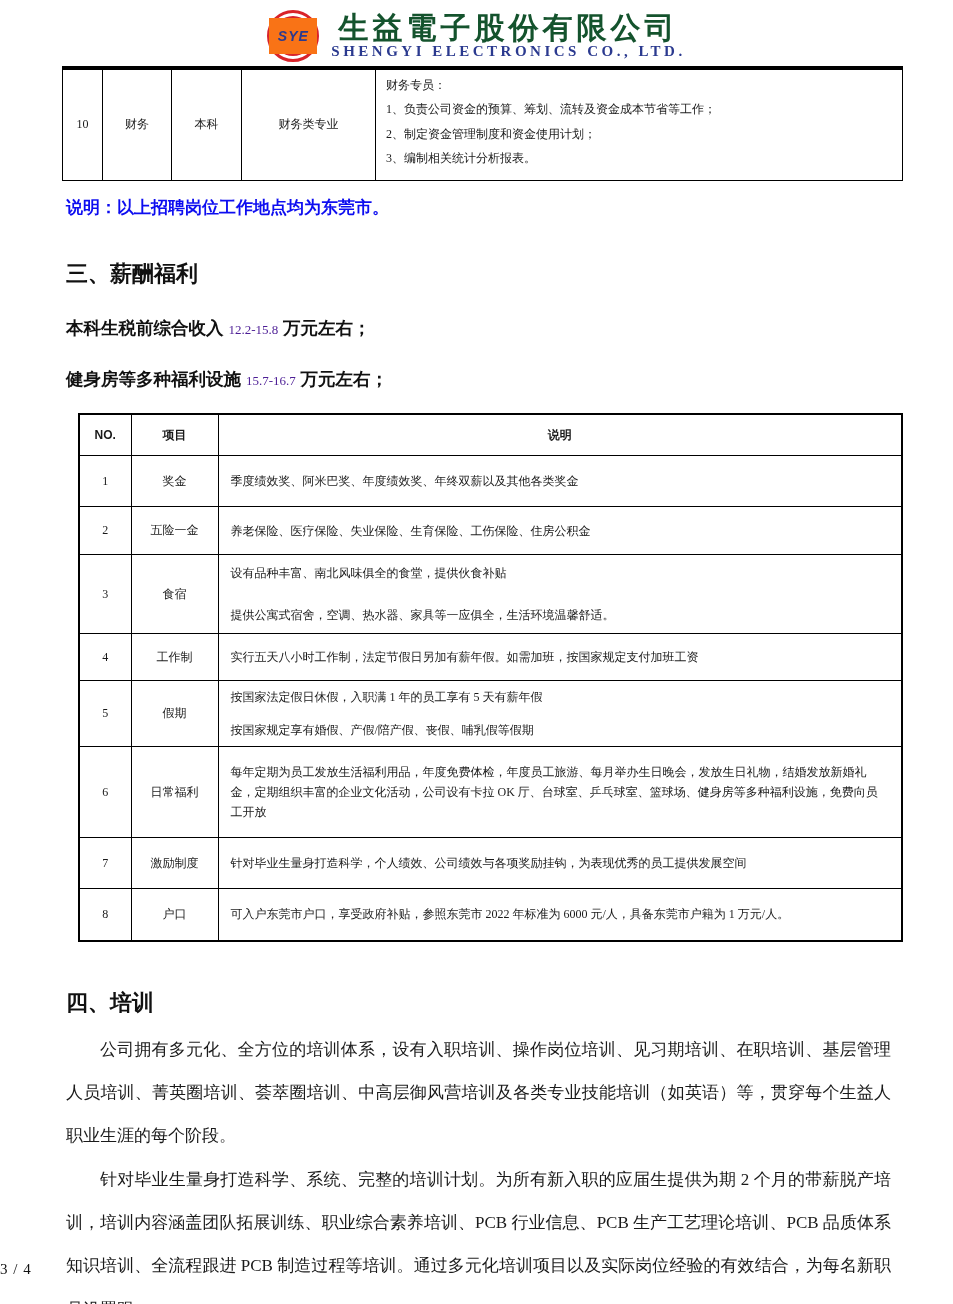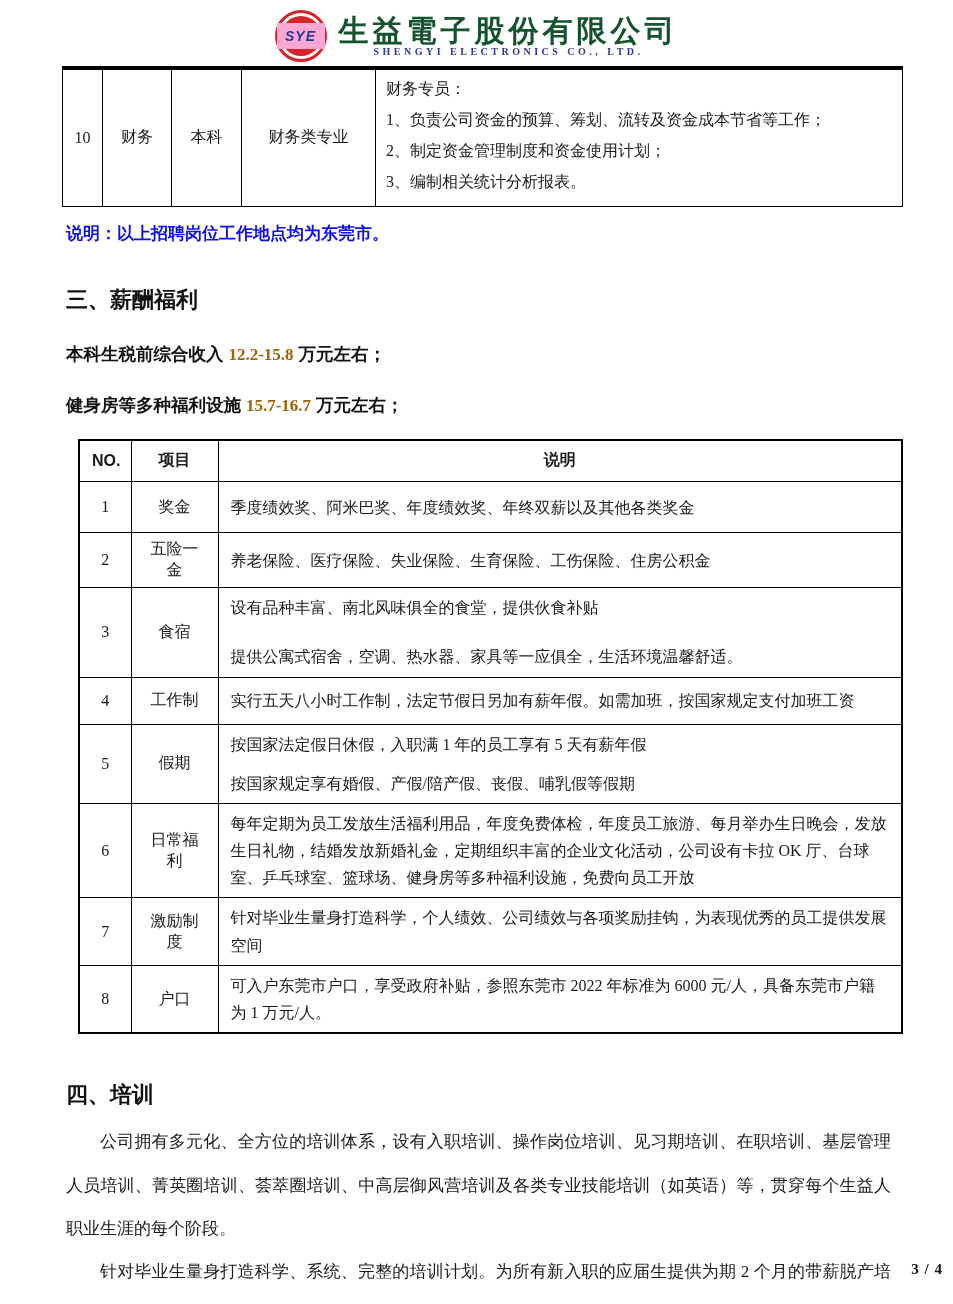--- a/index.html
+++ b/index.html
@@ -27,21 +27,21 @@
     position: relative;
   }
   .logo-inner {
     position: absolute; inset: 3px;
     border-radius: 50%;
     background: #d9232a;
   }
   .logo-band {
     position: absolute; left: -1px; right: -1px; top: 50%;
     transform: translateY(-50%);
-    height: 26px; background: #f9a8d4;
+    height: 36px; background: #f97316;
     display: flex; align-items: center; justify-content: center;
   }
   .logo-band span {
     font-family: "Liberation Sans", sans-serif;
     font-weight: bold; font-style: italic;
     font-size: 14px; letter-spacing: 1px;
     color: #2b3a8f;
   }
   .logo-names { display: flex; flex-direction: column; align-items: center; }
   .company-cn {
@@ -49,36 +49,36 @@
     font-weight: bold;
     font-size: 30px;
     letter-spacing: 4px;
     line-height: 1.05;
     font-family: "Liberation Serif", serif;
     white-space: nowrap;
   }
   .company-en {
     color: #2b3a8f;
     font-weight: bold;
-    font-size: 10px;
+    font-size: 15px;
     letter-spacing: 3.5px;
     font-family: "Liberation Serif", serif;
     white-space: nowrap;
   }
 
   
   table { border-collapse: collapse; }
   .top-table {
     margin: 2px 0 0 62px;
     width: 841px;
     table-layout: fixed;
   }
   .top-table td {
     border: 1px solid #000;
-    font-size: 16px;
+    font-size: 12px;
     padding: 4px 6px;
     vertical-align: middle;
   }
   .top-table tr { height: 111px; }
   .top-table td.c { text-align: center; }
   .top-table .desc-cell { padding: 6px 10px; }
   .top-table .desc-cell p { margin: 0 0 5px 0; line-height: 1.62; }
   .thick-top td { border-top: 4px solid #000; }
 
   
@@ -101,36 +101,36 @@
 
   
   .salary-line {
     margin: 27px 0 0 66px;
     font-family: "Liberation Sans", sans-serif;
     font-weight: bold;
     font-size: 17.5px;
     color: #111;
   }
   .salary-line .range {
-    color: #a16207;
+    color: #4c1d95;
     font-family: "Liberation Serif", serif;
-    font-weight: bold;
-    font-size: 17px;
+    font-weight: normal;
+    font-size: 13px;
   }
 
   
   .benefits {
     margin: 22px 0 0 78px;
     width: 825px;
     table-layout: fixed;
     border: 2px solid #000;
   }
   .benefits th, .benefits td {
     border: 1px solid #000;
-    font-size: 16px;
+    font-size: 12px;
     padding: 6px 12px;
     vertical-align: middle;
   }
   .benefits th {
     font-family: "Liberation Sans", sans-serif;
     font-weight: bold;
     text-align: center;
     height: 42px;
   }
   .benefits td.c { text-align: center; }
@@ -155,22 +155,22 @@
     text-indent: 2em;
     color: #1a1a1a;
   }
   .training-para.first { margin-top: 10px; }
 
   
   .page-footer {
     position: absolute;
     left: 0; right: 10px;
     bottom: 26px;
-    text-align: right;
-    font-weight: bold;
+    text-align: left;
+    font-weight: normal;
     font-size: 15px;
     letter-spacing: 1px;
     color: #111;
   }
 </style>
 </head>
 <body>
 
 <div class="logo-row">
   <div class="logo-badge">

